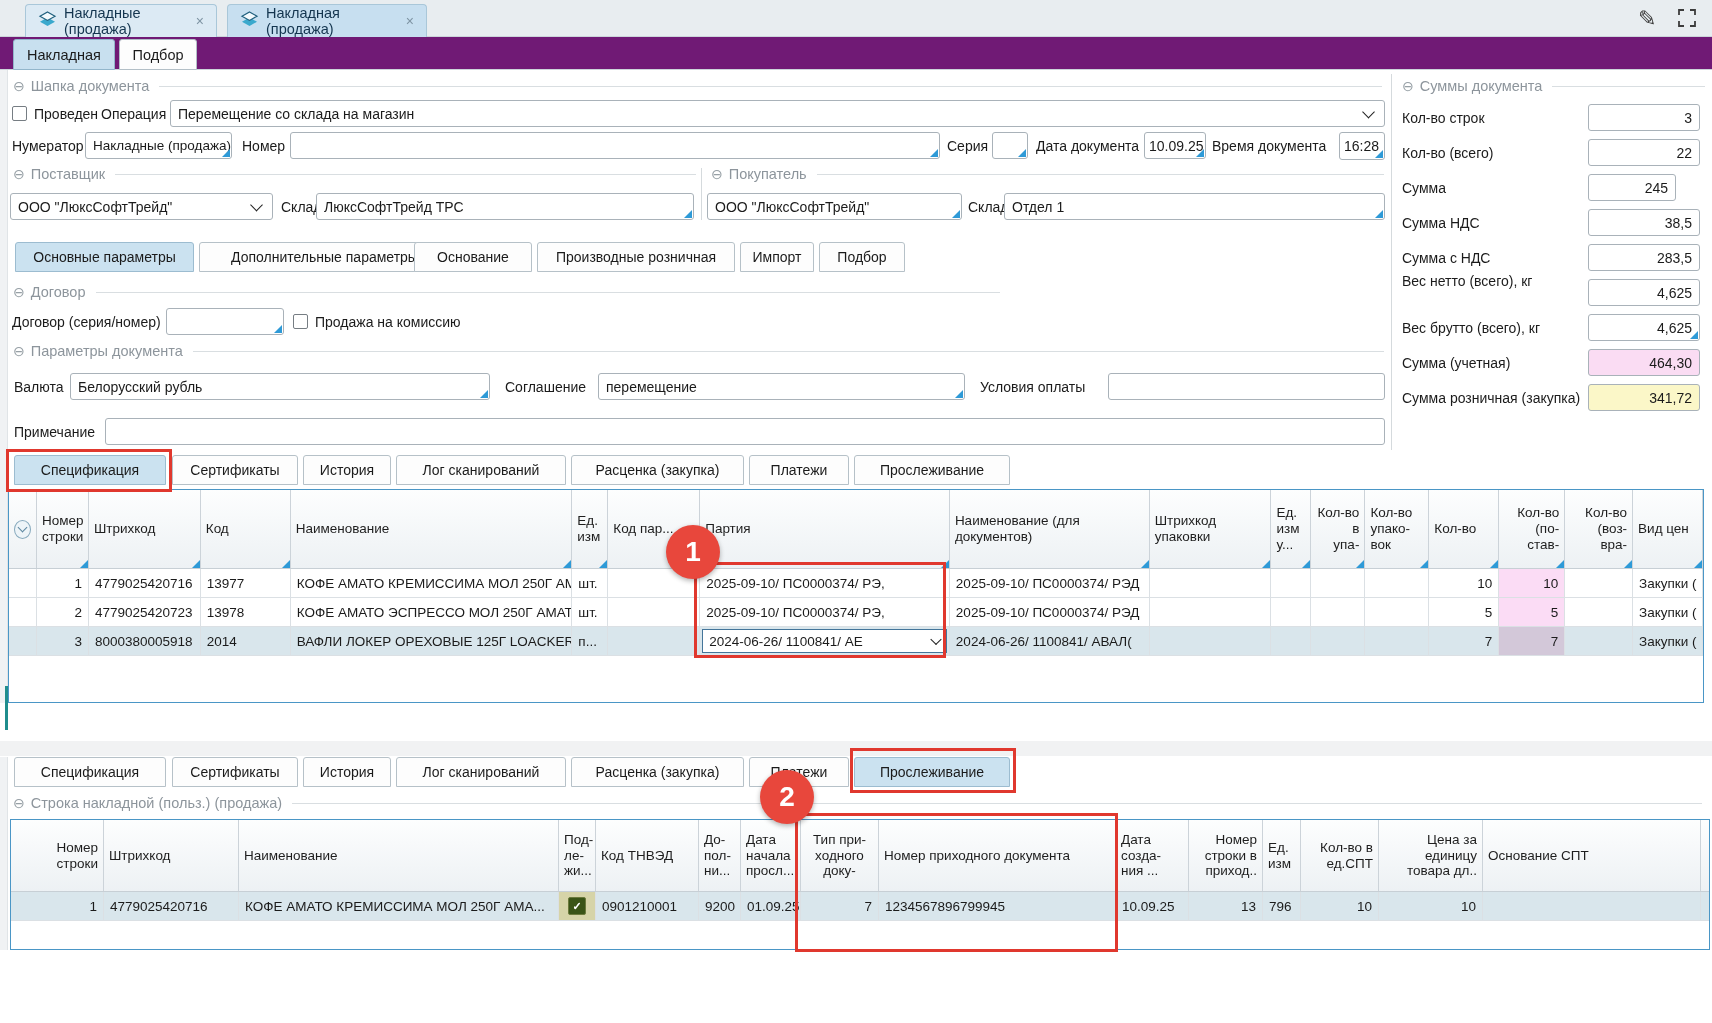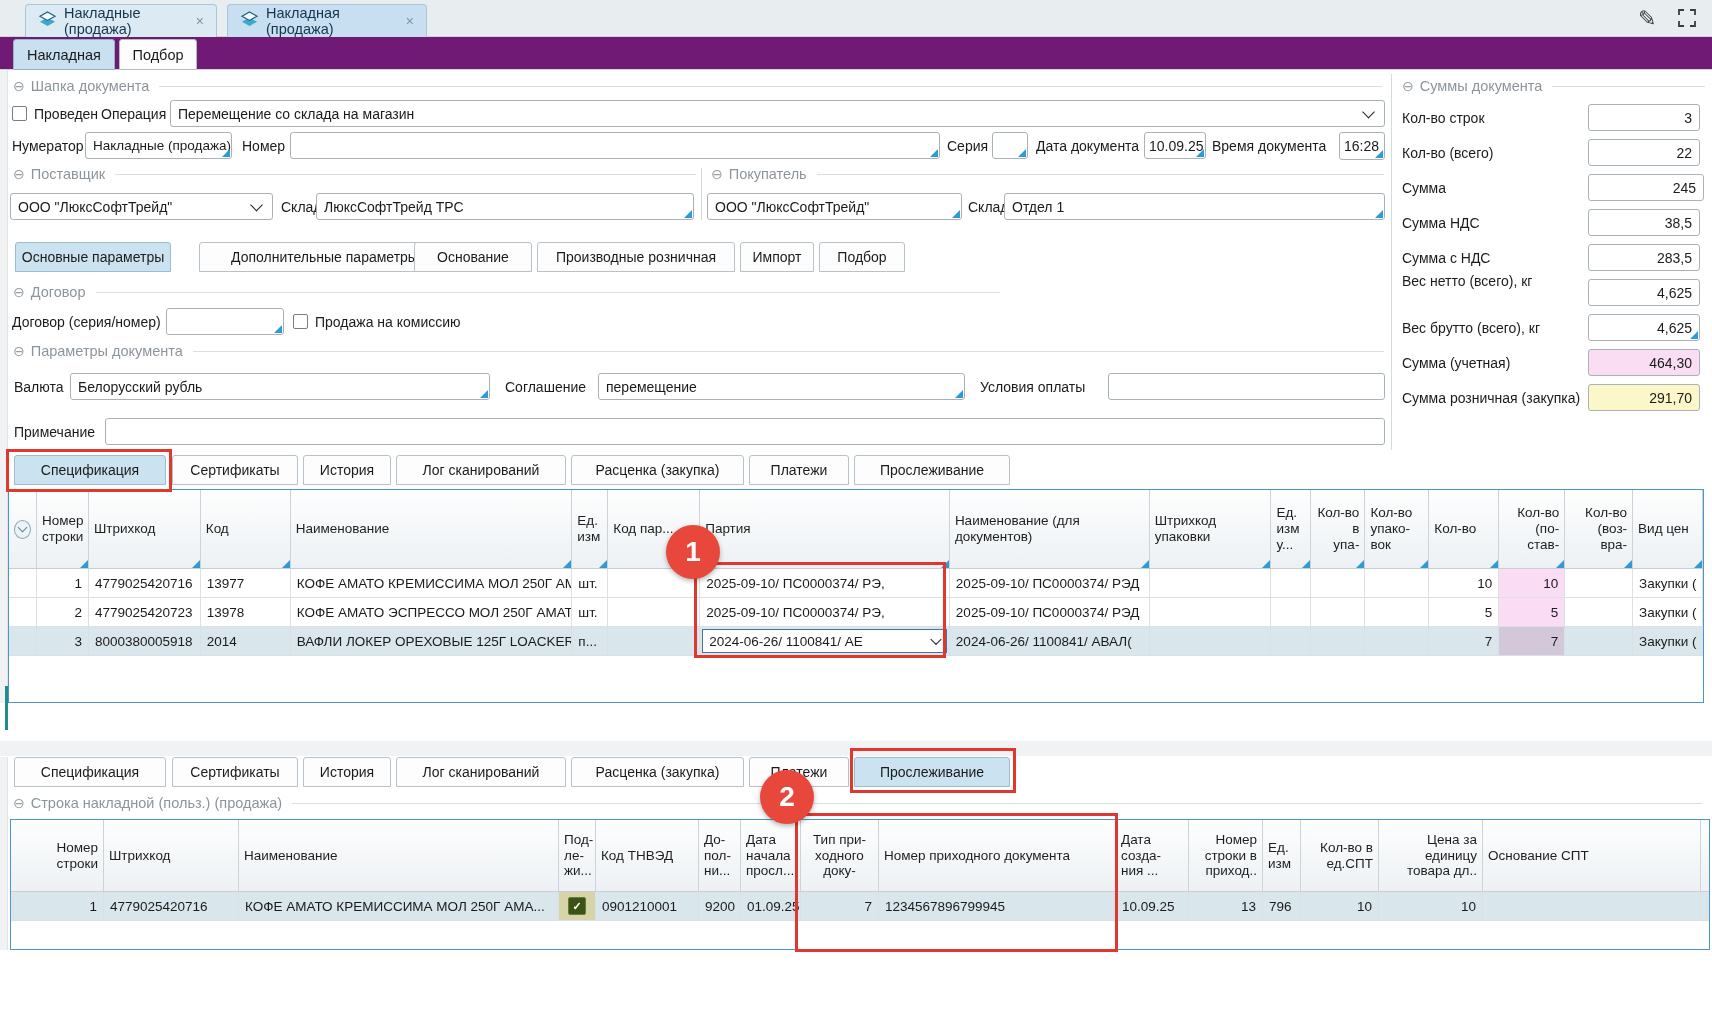--- a/index.html
+++ b/index.html
@@ -176,21 +176,21 @@
     <span>ЛюксСофтТрейд ТРС</span>
   </div>
   <div class="fld crn" style="left:707px;top:193px;width:255px">
     <span>ООО "ЛюксСофтТрейд"</span>
   </div>
   <div class="lbl" style="left:968px;top:193px">Склад</div>
   <div class="fld crn" style="left:1004px;top:193px;width:381px">
     <span>Отдел 1</span>
   </div>
 
-  <div class="ttab active" style="left:15px;top:242px;width:156px">
+  <div class="ttab active" style="left:15px;top:242px;width:179px">
       <span>Основные параметры</span>
     </div>
   <div class="ttab" style="left:199px;top:242px;width:251px">
       <span>Дополнительные параметры</span>
     </div>
   <div class="ttab" style="left:414px;top:242px;width:118px">
       <span>Основание</span>
     </div>
   <div class="ttab" style="left:537px;top:242px;width:198px">
       <span>Производные розничная</span>
@@ -245,21 +245,21 @@
   </div>
   <div class="lbl" style="left:1402px;top:104px">Кол-во строк</div>
   <div class="fld ar" style="left:1588px;top:104px;width:112px">
       <span>3</span>
     </div>
   <div class="lbl" style="left:1402px;top:139px">Кол-во (всего)</div>
   <div class="fld ar" style="left:1588px;top:139px;width:112px">
       <span>22</span>
     </div>
   <div class="lbl" style="left:1402px;top:174px">Сумма</div>
-  <div class="fld ar" style="left:1588px;top:174px;width:116px">
+  <div class="fld ar" style="left:1588px;top:174px;width:88px">
       <span>245</span>
     </div>
   <div class="lbl" style="left:1402px;top:209px">Сумма НДС</div>
   <div class="fld ar" style="left:1588px;top:209px;width:112px">
       <span>38,5</span>
     </div>
   <div class="lbl" style="left:1402px;top:244px">Сумма с НДС</div>
   <div class="fld ar" style="left:1588px;top:244px;width:112px">
       <span>283,5</span>
     </div>
@@ -270,21 +270,21 @@
   <div class="lbl" style="left:1402px;top:314px">Вес брутто (всего), кг</div>
   <div class="fld ar crn" style="left:1588px;top:314px;width:112px">
       <span>4,625</span>
     </div>
   <div class="lbl" style="left:1402px;top:349px">Сумма (учетная)</div>
   <div class="fld ar pink" style="left:1588px;top:349px;width:112px">
       <span>464,30</span>
     </div>
   <div class="lbl" style="left:1402px;top:384px">Сумма розничная (закупка)</div>
   <div class="fld ar yellow" style="left:1588px;top:384px;width:112px">
-      <span>291,70</span>
+      <span>341,72</span>
     </div>
 
   <div class="ttab active" style="left:14px;top:455px;width:152px">
       <span>Спецификация</span>
     </div>
   <div class="ttab" style="left:172px;top:455px;width:126px">
       <span>Сертификаты</span>
     </div>
   <div class="ttab" style="left:303px;top:455px;width:88px">
       <span>История</span>

